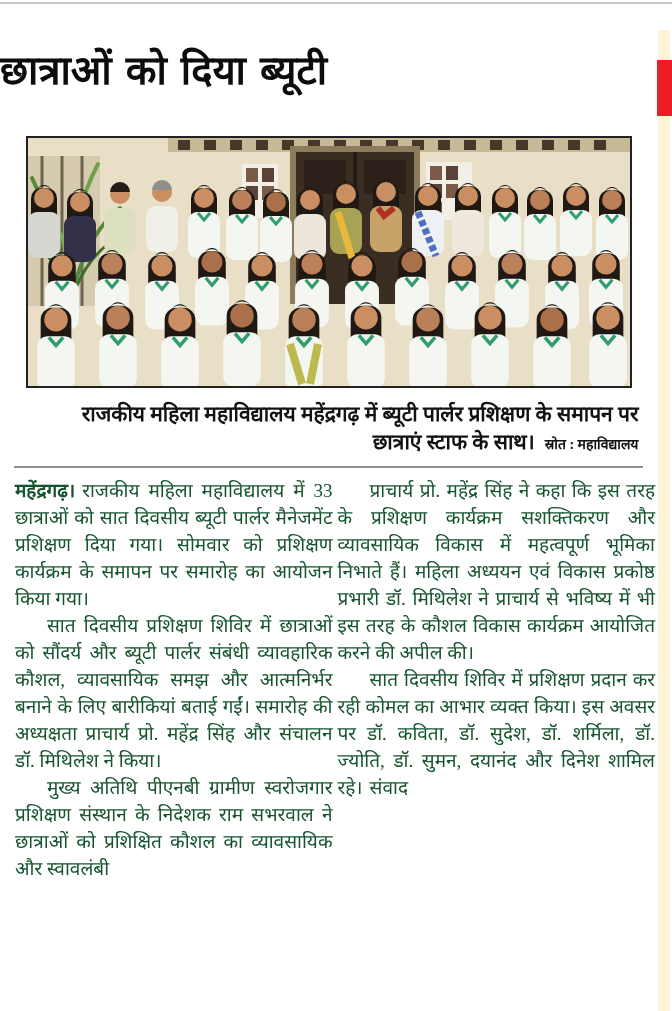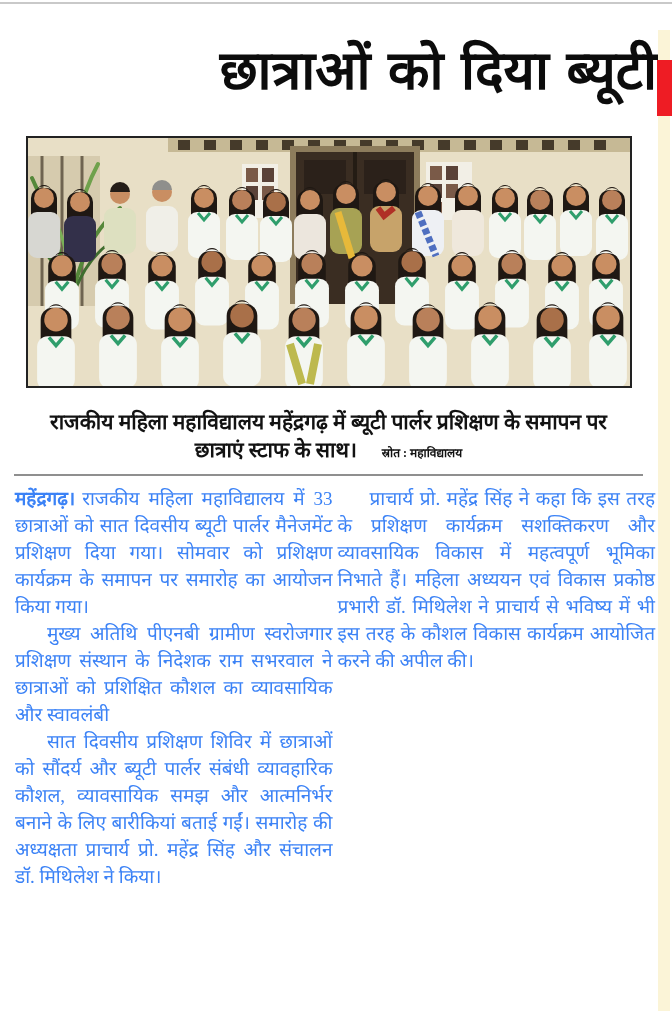--- a/index.html
+++ b/index.html
@@ -14,57 +14,57 @@
   
   .top-rule{position:absolute;top:2px;left:0;width:672px;height:2px;background:#c9c9c9;}
   
   .edge-strip{position:absolute;left:658px;top:30px;width:12px;height:981px;background:#fbf4d7;}
   .red-block{position:absolute;left:657px;top:60px;width:15px;height:56px;background:#ee1c24;}
 
   .content{width:657px;}
 
   .headline{
     padding-top:36px;
-    text-align:right;
+    text-align:left;
     font-weight:700;
-    font-size:54px;
+    font-size:40px;
     line-height:70px;
     color:#0c0c0c;
     word-spacing:4px;
   }
 
   .photo-frame{
     width:602px;height:248px;
     margin:30px auto 0 auto;
     border:2px solid #222;
     background:#e8dfc6;
   }
   .photo-frame svg{display:block;}
 
   .caption{
-    margin:20px auto 0 auto;
+    margin:12px auto 0 auto;
     width:620px;
-    text-align:center;
+    text-align:right;
     font-weight:700;
     font-size:21px;
     line-height:28px;
     color:#121212;
   }
-  .caption .src{font-size:12px;padding-left:25px;}
+  .caption .src{font-size:14px;padding-left:10px;}
   .caption-rule{height:2px;background:#8f8f8f;margin:7px 14px 0 14px;}
 
   .columns{
     display:flex;
     gap:5px;
     padding:9px 15px 0 15px;
     width:640px;
     font-size:19px;
     line-height:27px;
     text-align:justify;
-    color:#3b82f6;
+    color:#14532d;
   }
   .col{flex:1;}
   .para{margin:0;}
   .para.indent{text-indent:32px;}
   .lead{font-weight:700;padding-right:7px;}
   .byline{padding-left:7px;}
 </style>
 </head>
 <body>
 
@@ -219,22 +219,23 @@
       <div>राजकीय महिला महाविद्यालय महेंद्रगढ़ में ब्यूटी पार्लर प्रशिक्षण के समापन पर</div>
       <div>
         <span>छात्राएं स्टाफ के साथ।</span><span class="src">स्रोत : महाविद्यालय</span>
       </div>
     </div>
     <div class="caption-rule"></div>
 
     <div class="columns">
       <div class="col">
         <p class="para"><span class="lead">महेंद्रगढ़।</span><span>राजकीय महिला महाविद्यालय में 33 छात्राओं को सात दिवसीय ब्यूटी पार्लर मैनेजमेंट प्रशिक्षण दिया गया। सोमवार को प्रशिक्षण कार्यक्रम के समापन पर समारोह का आयोजन किया गया।</span></p>
+        <p class="para indent">सात दिवसीय प्रशिक्षण शिविर में छात्राओं को सौंदर्य और ब्यूटी पार्लर संबंधी व्यावहारिक कौशल, व्यावसायिक समझ और आत्मनिर्भर बनाने के लिए बारीकियां बताई गईं। समारोह की अध्यक्षता प्राचार्य प्रो. महेंद्र सिंह और संचालन डॉ. मिथिलेश ने किया।</p>
         <p class="para indent">मुख्य अतिथि पीएनबी ग्रामीण स्वरोजगार प्रशिक्षण संस्थान के निदेशक राम सभरवाल ने छात्राओं को प्रशिक्षित कौशल का व्यावसायिक और स्वावलंबी</p>
-        <p class="para indent">सात दिवसीय प्रशिक्षण शिविर में छात्राओं को सौंदर्य और ब्यूटी पार्लर संबंधी व्यावहारिक कौशल, व्यावसायिक समझ और आत्मनिर्भर बनाने के लिए बारीकियां बताई गईं। समारोह की अध्यक्षता प्राचार्य प्रो. महेंद्र सिंह और संचालन डॉ. मिथिलेश ने किया।</p>
       </div>
       <div class="col">
         <p class="para indent">प्राचार्य प्रो. महेंद्र सिंह ने कहा कि इस तरह के प्रशिक्षण कार्यक्रम सशक्तिकरण और व्यावसायिक विकास में महत्वपूर्ण भूमिका निभाते हैं। महिला अध्ययन एवं विकास प्रकोष्ठ प्रभारी डॉ. मिथिलेश ने प्राचार्य से भविष्य में भी इस तरह के कौशल विकास कार्यक्रम आयोजित करने की अपील की।</p>
+        <p class="para indent"><span>सात दिवसीय शिविर में प्रशिक्षण प्रदान कर रही कोमल का आभार व्यक्त किया। इस अवसर पर डॉ. कविता, डॉ. सुदेश, डॉ. शर्मिला, डॉ. ज्योति, डॉ. सुमन, दयानंद और दिनेश शामिल रहे।</span><span class="byline">संवाद</span></p>
       </div>
     </div>
   </div>
 
 </div>
 
 </body></html>

